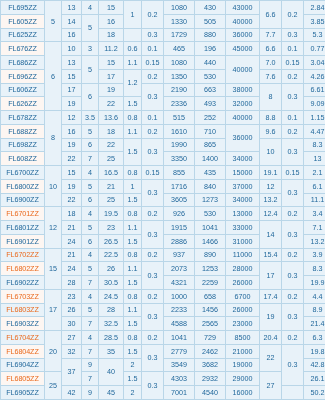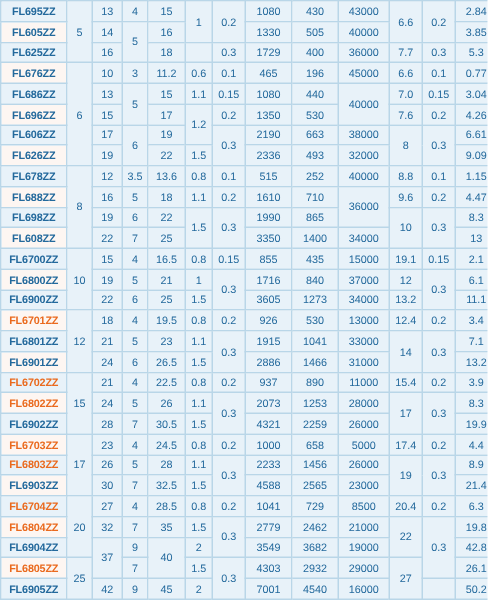--- a/index.html
+++ b/index.html
@@ -24,21 +24,21 @@
     padding:0;
     line-height:1;
     white-space:nowrap;
     overflow:hidden;
   }
   
   td.pn{
     text-align:left;
     padding-left:3px;
     font-size:6.6px;
-    font-weight:bold;
+    font-weight:normal;
     letter-spacing:-0.1px;
     background:#fbfaf4;
     color:#3f8f52;
   }
   td.pn.alt{background:#fdf6f2;}
   td.pn.hot{color:#ea6a1e;}
   
   td.bore{
     background:#cfe5f4;
     color:#2a6d9e;
@@ -105,21 +105,21 @@
           <td class="num">40000</td>
           <td class="num">3.85</td>
         </tr>
         <tr>
           <td class="pn">FL625ZZ</td>
           <td class="num">16</td>
           <td class="num">18</td>
           <td class="num"></td>
           <td class="num">0.3</td>
           <td class="num">1729</td>
-          <td class="num">400</td>
+          <td class="num">880</td>
           <td class="num">36000</td>
           <td class="num">7.7</td>
           <td class="num">0.3</td>
           <td class="num">5.3</td>
         </tr>
         <tr>
           <td class="pn alt">FL676ZZ</td>
           <td class="bore" rowspan="5">6</td>
           <td class="num">10</td>
           <td class="num">3</td>
@@ -358,21 +358,21 @@
         <tr>
           <td class="pn alt hot">FL6703ZZ</td>
           <td class="bore" rowspan="3">17</td>
           <td class="num">23</td>
           <td class="num">4</td>
           <td class="num">24.5</td>
           <td class="num">0.8</td>
           <td class="num">0.2</td>
           <td class="num">1000</td>
           <td class="num">658</td>
-          <td class="num">5000</td>
+          <td class="num">6700</td>
           <td class="num">17.4</td>
           <td class="num">0.2</td>
           <td class="num">4.4</td>
         </tr>
         <tr>
           <td class="pn hot">FL6803ZZ</td>
           <td class="num">26</td>
           <td class="num">5</td>
           <td class="num">28</td>
           <td class="num">1.1</td>

